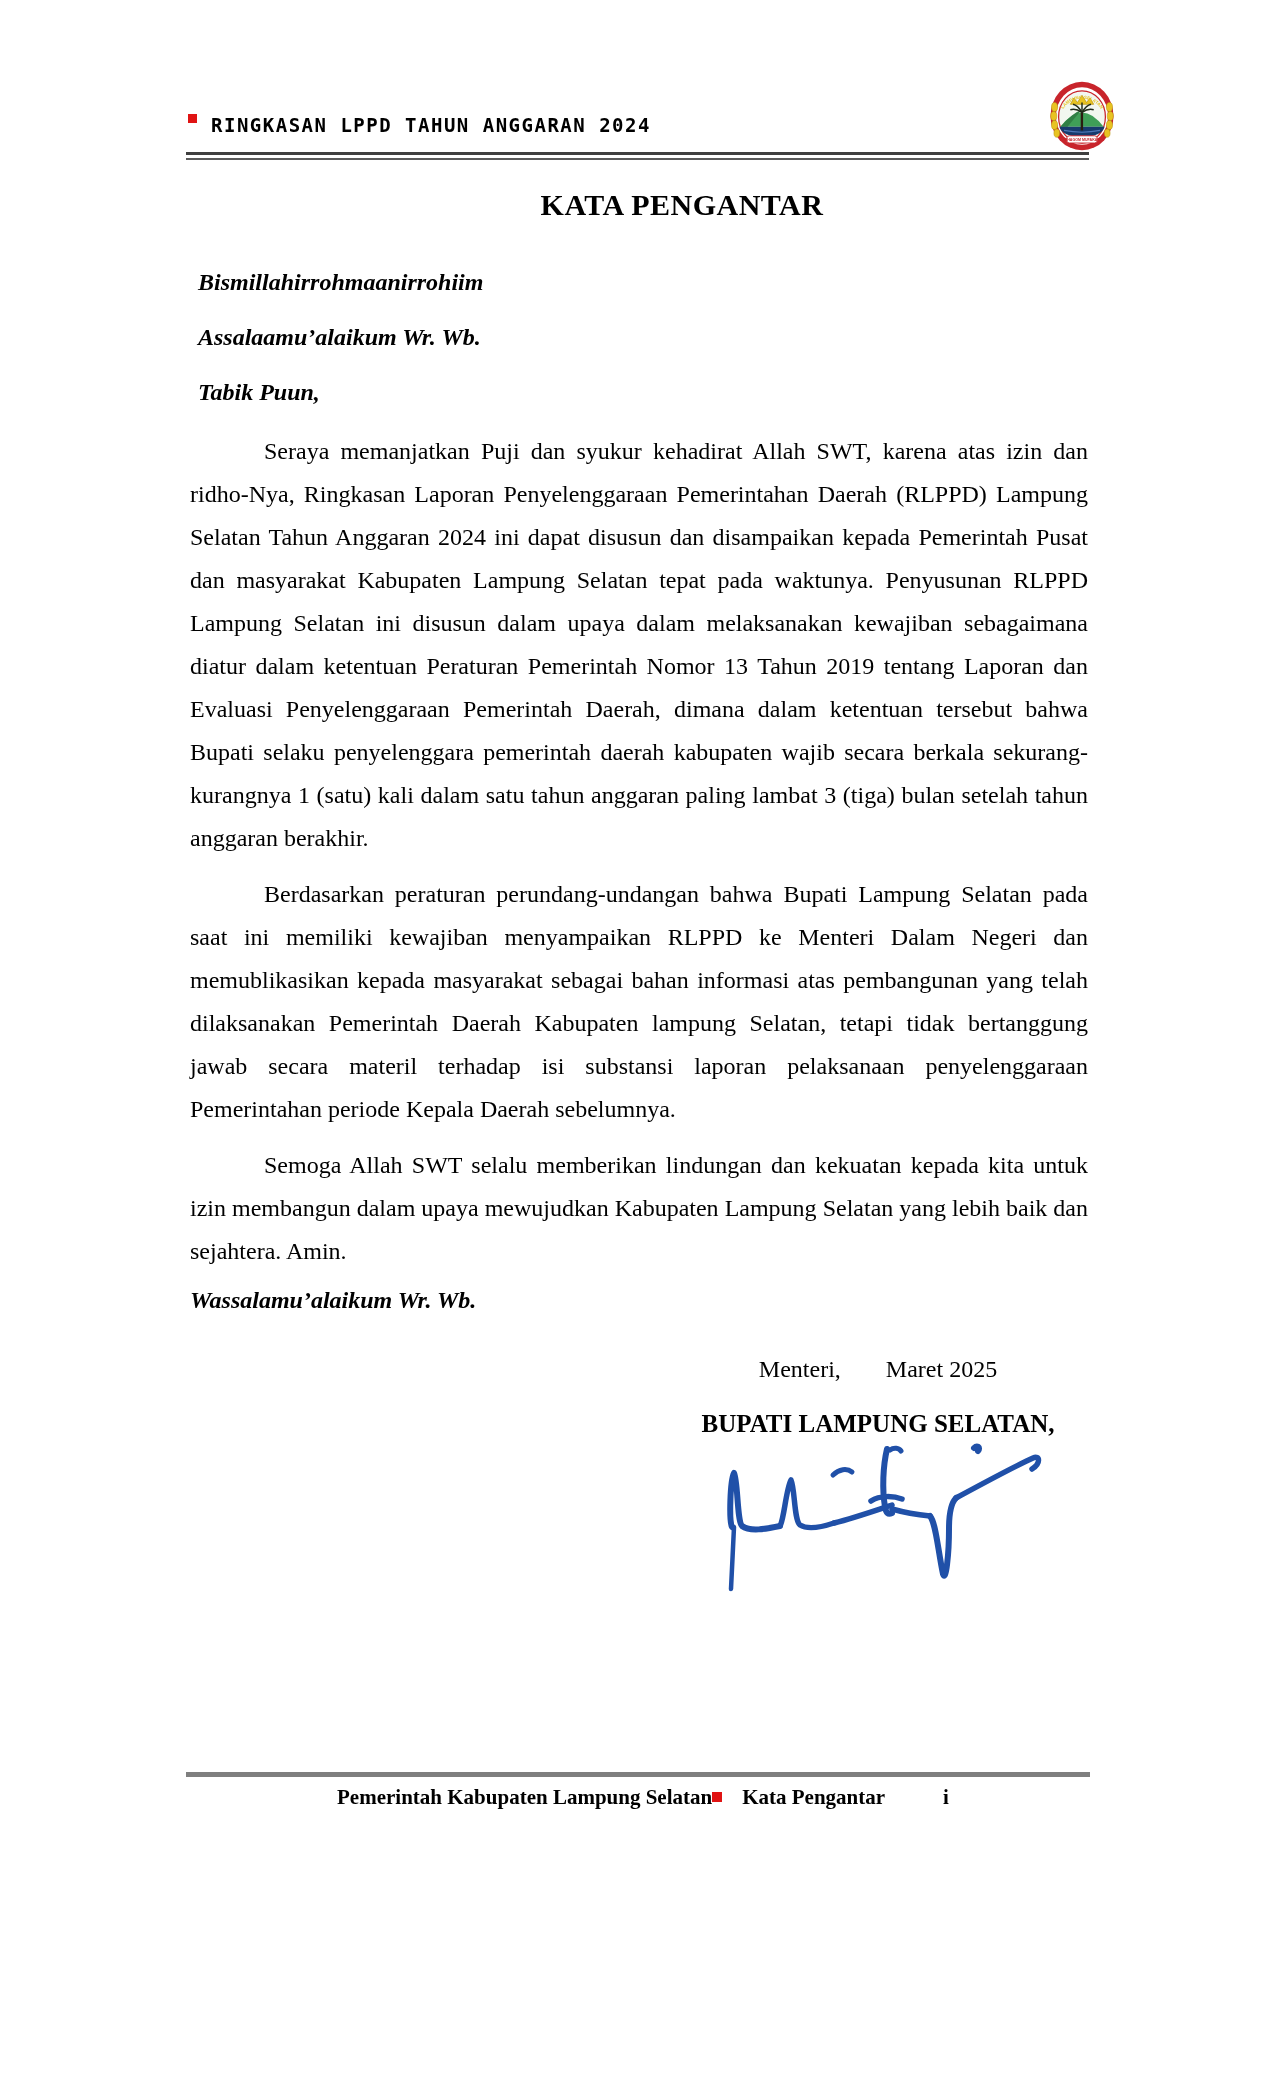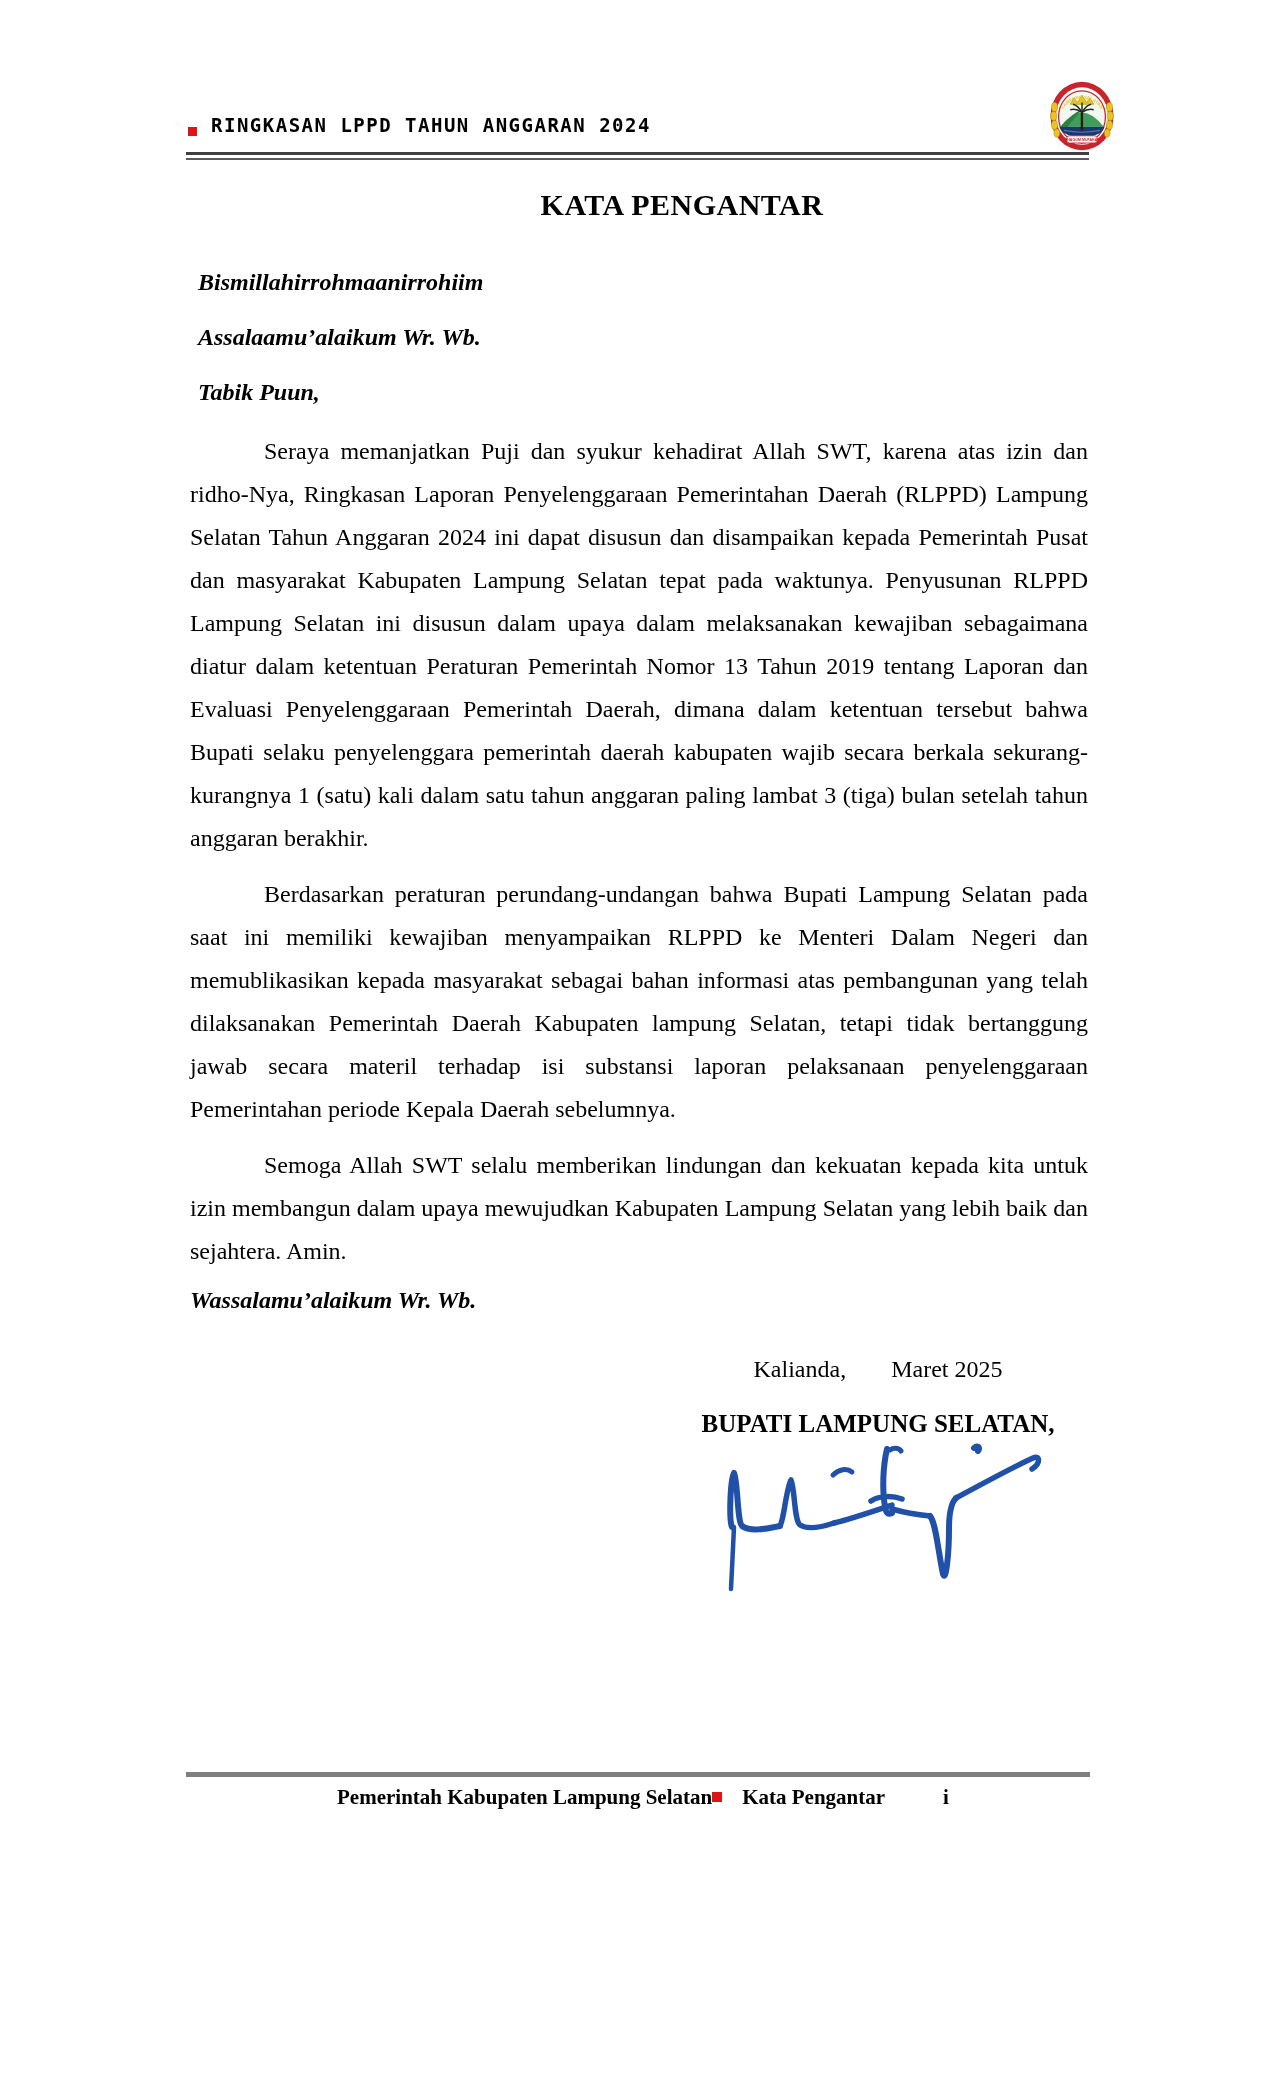--- a/index.html
+++ b/index.html
@@ -8,21 +8,21 @@
     width:1275px;height:2100px;
     background:#ffffff;
     margin:0 auto;
     overflow:hidden;
     font-family:"Liberation Serif", serif;
     color:#000;
   }
   
   .header-row{
     position:absolute;top:114px;left:188px;
-    display:flex;align-items:flex-end;gap:14px;
+    display:flex;align-items:flex-start;gap:14px;
   }
   .bullet{
     width:9px;height:9px;background:#e01414;display:inline-block;flex:0 0 auto;
   }
   .header-title{
     font-family:"DejaVu Sans Mono", monospace;
     font-weight:bold;font-size:19px;letter-spacing:1.5px;
     white-space:nowrap;
   }
   .logo{
@@ -145,21 +145,21 @@
     <p class="sal sal-next">Tabik Puun,</p>
 
     <p class="para para-first">Seraya memanjatkan Puji dan syukur kehadirat Allah SWT, karena atas izin dan ridho-Nya, Ringkasan Laporan Penyelenggaraan Pemerintahan Daerah (RLPPD) Lampung Selatan Tahun Anggaran 2024 ini dapat disusun dan disampaikan kepada Pemerintah Pusat dan masyarakat Kabupaten Lampung Selatan tepat pada waktunya. Penyusunan RLPPD Lampung Selatan ini disusun dalam upaya dalam melaksanakan kewajiban sebagaimana diatur dalam ketentuan Peraturan Pemerintah Nomor 13 Tahun 2019 tentang Laporan dan Evaluasi Penyelenggaraan Pemerintah Daerah, dimana dalam ketentuan tersebut bahwa Bupati selaku penyelenggara pemerintah daerah kabupaten wajib secara berkala sekurang-kurangnya 1 (satu) kali dalam satu tahun anggaran paling lambat 3 (tiga) bulan setelah tahun anggaran berakhir.</p>
     <p class="para para-next">Berdasarkan peraturan perundang-undangan bahwa Bupati Lampung Selatan pada saat ini memiliki kewajiban menyampaikan RLPPD ke Menteri Dalam Negeri dan memublikasikan kepada masyarakat sebagai bahan informasi atas pembangunan yang telah dilaksanakan Pemerintah Daerah Kabupaten lampung Selatan, tetapi tidak bertanggung jawab secara materil terhadap isi substansi laporan pelaksanaan penyelenggaraan Pemerintahan periode Kepala Daerah sebelumnya.</p>
     <p class="para para-next">Semoga Allah SWT selalu memberikan lindungan dan kekuatan kepada kita untuk izin membangun dalam upaya mewujudkan Kabupaten Lampung Selatan yang lebih baik dan sejahtera. Amin.</p>
 
     <p class="closing">Wassalamu’alaikum Wr. Wb.</p>
 
     <div class="sig-block">
       <div class="place-date">
-        <span>Kalianda,</span><span class="date-gap"></span><span>Maret 2025</span>
+        <span>Menteri,</span><span class="date-gap"></span><span>Maret 2025</span>
       </div>
       <div class="sig-title">BUPATI LAMPUNG SELATAN,</div>
 
       <svg class="sig-svg" width="340" height="160" viewBox="0 0 340 160" aria-hidden="true">
         <g stroke="#2050a8" fill="none" stroke-linecap="round" stroke-linejoin="round">
 
           <path stroke-width="6" d="M24,86 C21,80 22,40 26,32 C30,40 29,80 34,85 C42,91 58,88 72,85"></path>
           <path stroke-width="4.5" d="M26,86 C25,105 24,130 23,148"></path>
 
           <path stroke-width="5.5" d="M72,85 C76,79 78,48 83,39 C87,48 86,79 92,84 C100,89 114,86 126,82"></path>

